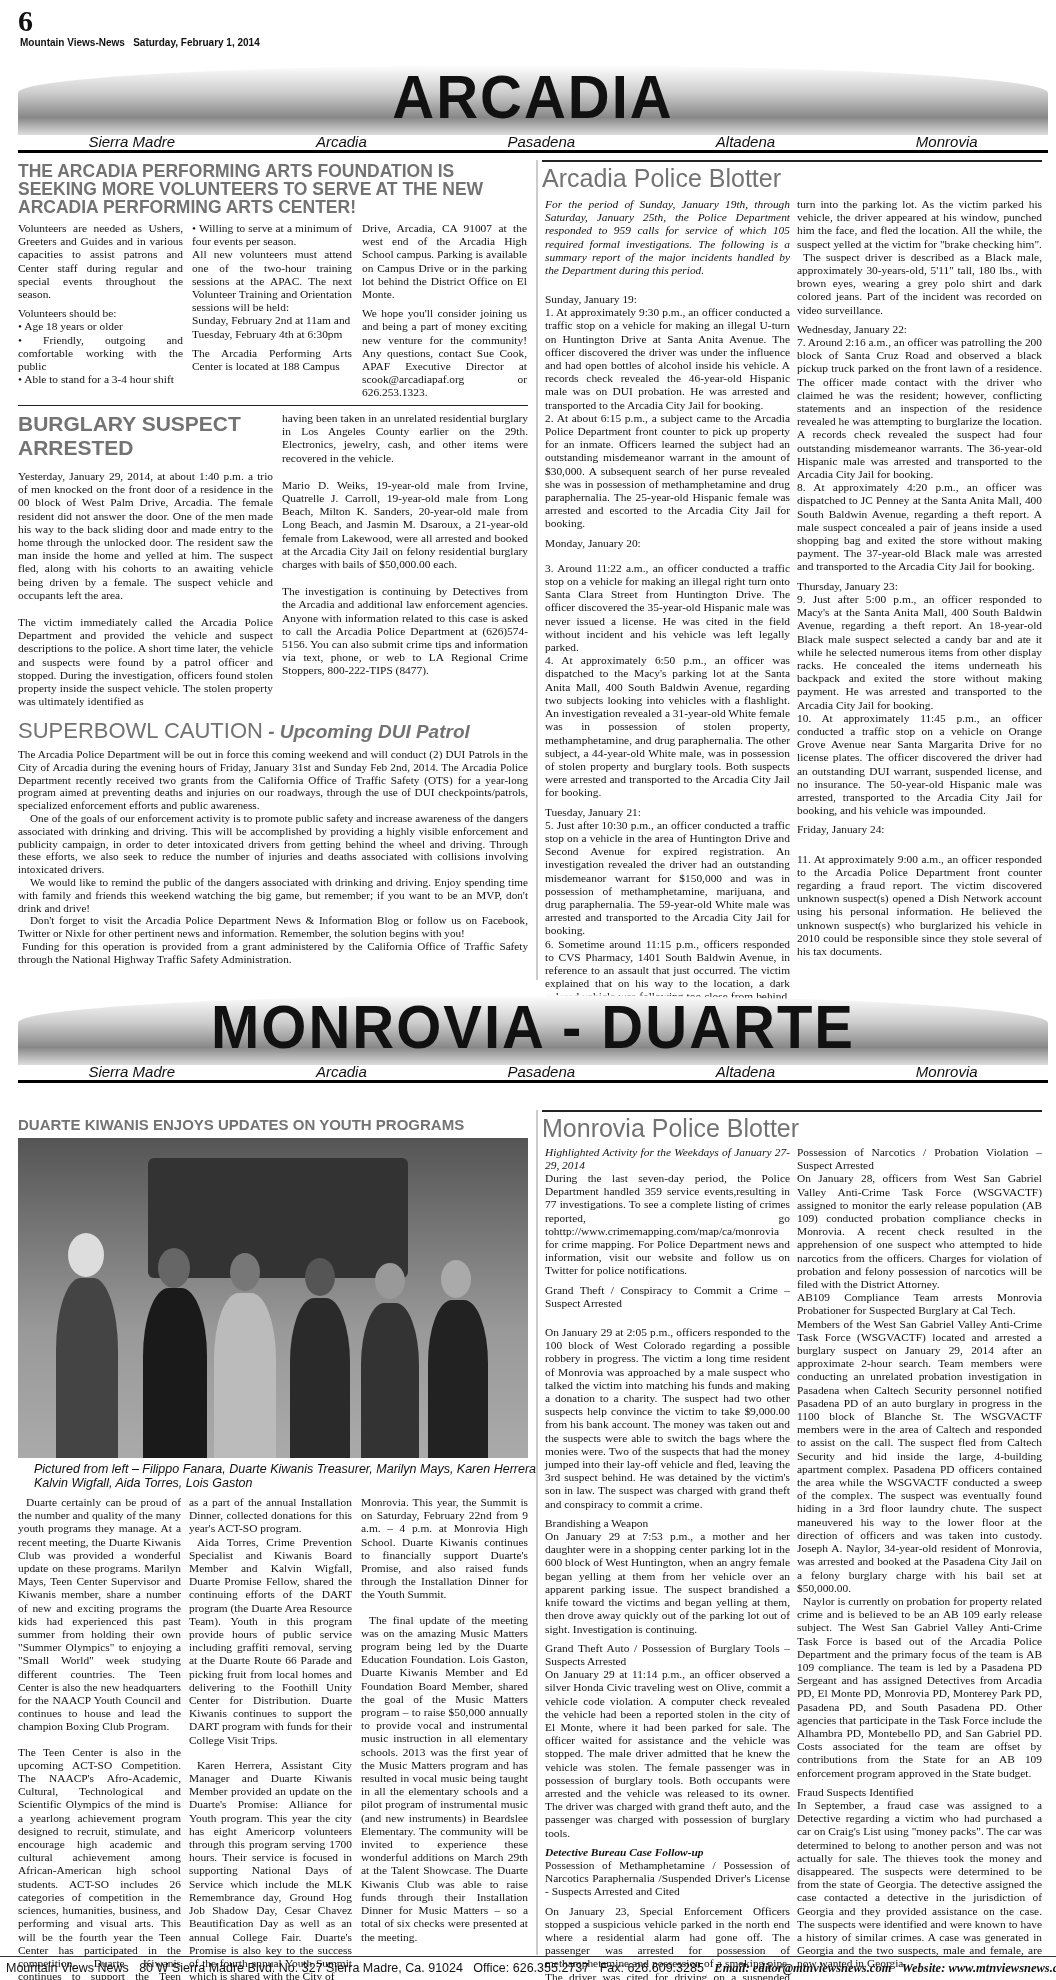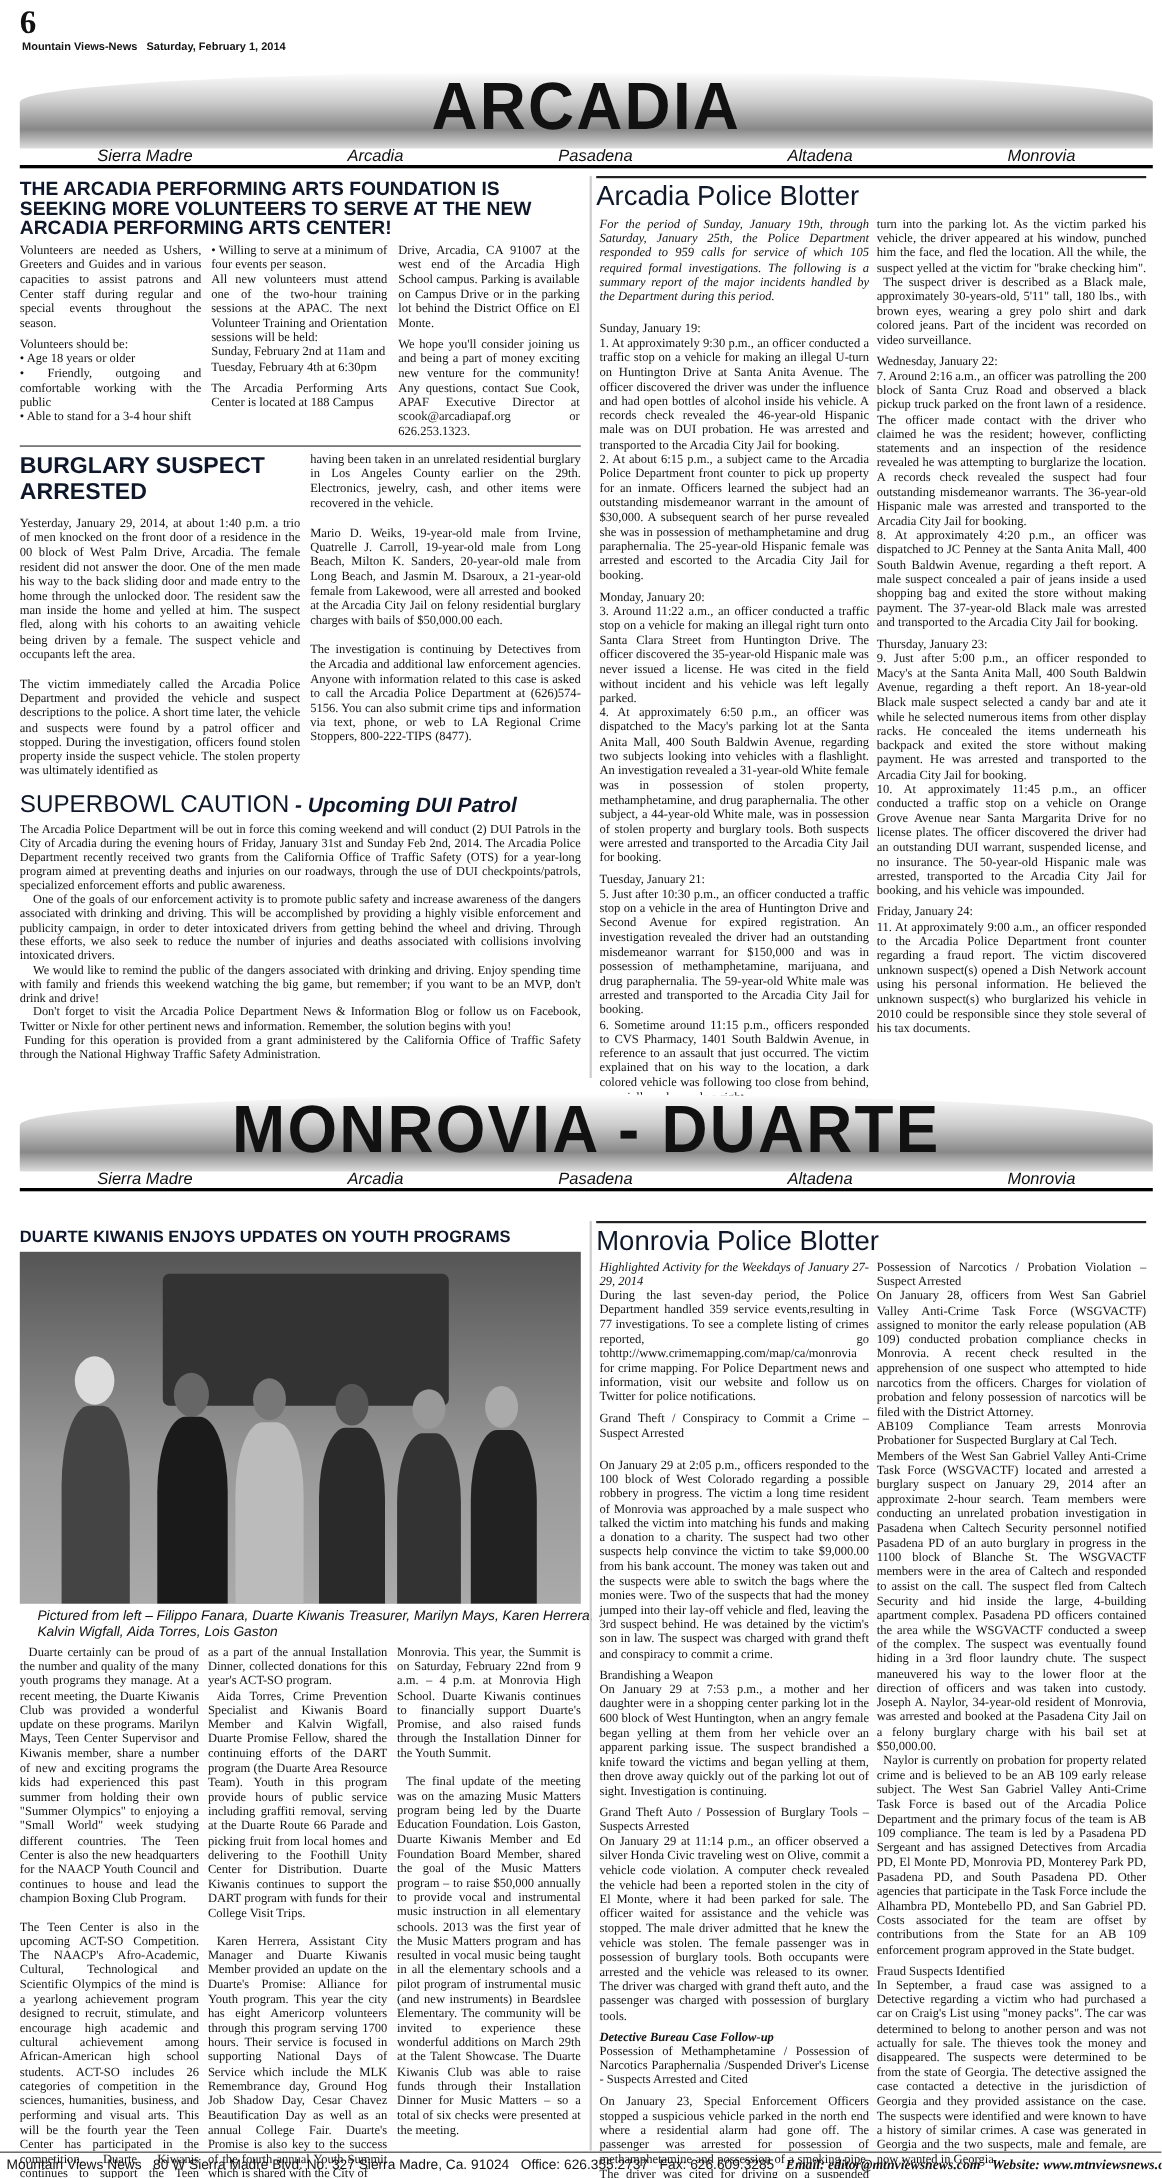--- a/index.html
+++ b/index.html
@@ -3,21 +3,21 @@
 <meta charset="utf-8">
 <style>
 *{box-sizing:border-box;margin:0;padding:0}
 body{width:1056px;height:1980px;background:#fff;font-family:"Liberation Serif",serif;color:#111;overflow:hidden;position:relative}
 .pageno{position:absolute;left:18px;top:4px;font-size:30px;font-weight:bold;font-family:"Liberation Serif",serif}
 .dateline{position:absolute;left:20px;top:37px;font-family:"Liberation Sans",sans-serif;font-size:10px;font-weight:bold}
 .banner{position:absolute;left:18px;width:1030px;height:100px;}
 .banner .swoosh{position:absolute;left:0;top:10px;width:100%;height:70px;background:linear-gradient(180deg,#fff 0%,#ccc 40%,#888 75%,#ddd 100%);border-radius:50% 50% 0 0/40% 40% 0 0}
 .banner .title{position:absolute;left:0;right:0;top:8px;text-align:center;font-family:"Liberation Sans",sans-serif;font-weight:bold;font-size:58px;letter-spacing:2px;color:#111;transform:scaleY(1.05)}
 .banner .cities{position:absolute;left:0;right:0;bottom:2px;height:26px;display:flex;justify-content:space-around;align-items:flex-end;font-family:"Liberation Sans",sans-serif;font-style:italic;font-size:15px;border-bottom:3px solid #000000}
-.hd{font-family:"Liberation Sans",sans-serif;font-weight:bold;color:#0f172a}
+.hd{font-family:"Liberation Sans",sans-serif;font-weight:bold;color:#737373}
 .col{position:absolute;font-size:11.4px;line-height:13.2px;text-align:justify}
 .col p{margin-bottom:6px}
 .rule{position:absolute;background:#222}
 .blotter-title{font-family:"Liberation Sans",sans-serif;font-size:25px;border-top:2px solid #222;padding-top:2px}
 .it{font-style:italic}
 .photo{position:absolute;background:linear-gradient(180deg,#555 0%,#777 30%,#999 60%,#aaa 100%);overflow:hidden}
 .person{position:absolute;bottom:0;border-radius:40% 40% 0 0}
 .head{position:absolute;border-radius:50%;background:#bbb}
 .footer{position:absolute;left:0;right:0;top:1956px;height:24px;font-family:"Liberation Sans",sans-serif;font-size:12.5px;padding-left:6px;line-height:22px;border-top:1px solid #333;white-space:nowrap}
 .footer b{font-family:"Liberation Serif",serif;font-style:italic}
@@ -86,37 +86,37 @@
   <p style="text-indent:4px">Funding for this operation is provided from a grant administered by the California Office of Traffic Safety through the National Highway Traffic Safety Administration.</p>
 </div>
 
 <div class="rule" style="left:536px;top:160px;width:2px;height:820px;background:#ccc"></div>
 <div class="hd blotter-title" style="position:absolute;left:542px;top:160px;width:500px;font-weight:normal">Arcadia Police Blotter</div>
 <div class="col it" style="left:545px;top:198px;width:245px">For the period of Sunday, January 19th, through Saturday, January 25th, the Police Department responded to 959 calls for service of which 105 required formal investigations. The following is a summary report of the major incidents handled by the Department during this period.</div>
 <div class="col" style="left:545px;top:293px;width:245px">
   <p style="margin-bottom:0">Sunday, January 19:</p>
   <p style="margin-bottom:0">1.    At approximately 9:30 p.m., an officer conducted a traffic stop on a vehicle for making an illegal U-turn on Huntington Drive at Santa Anita Avenue. The officer discovered the driver was under the influence and had open bottles of alcohol inside his vehicle. A records check revealed the 46-year-old Hispanic male was on DUI probation. He was arrested and transported to the Arcadia City Jail for booking.</p>
   <p>2.    At about 6:15 p.m., a subject came to the Arcadia Police Department front counter to pick up property for an inmate. Officers learned the subject had an outstanding misdemeanor warrant in the amount of $30,000. A subsequent search of her purse revealed she was in possession of methamphetamine and drug paraphernalia. The 25-year-old Hispanic female was arrested and escorted to the Arcadia City Jail for booking.</p>
-  <p style="margin-bottom:0">Monday, January 20:</p>
+  <p style="margin-bottom:12px">Monday, January 20:</p>
   <p style="margin-bottom:0">3.    Around 11:22 a.m., an officer conducted a traffic stop on a vehicle for making an illegal right turn onto Santa Clara Street from Huntington Drive. The officer discovered the 35-year-old Hispanic male was never issued a license. He was cited in the field without incident and his vehicle was left legally parked.</p>
   <p>4.    At approximately 6:50 p.m., an officer was dispatched to the Macy's parking lot at the Santa Anita Mall, 400 South Baldwin Avenue, regarding two subjects looking into vehicles with a flashlight. An investigation revealed a 31-year-old White female was in possession of stolen property, methamphetamine, and drug paraphernalia. The other subject, a 44-year-old White male, was in possession of stolen property and burglary tools. Both suspects were arrested and transported to the Arcadia City Jail for booking.</p>
   <p style="margin-bottom:0">Tuesday, January 21:</p>
   <p style="margin-bottom:0">5.    Just after 10:30 p.m., an officer conducted a traffic stop on a vehicle in the area of Huntington Drive and Second Avenue for expired registration. An investigation revealed the driver had an outstanding misdemeanor warrant for $150,000 and was in possession of methamphetamine, marijuana, and drug paraphernalia. The 59-year-old White male was arrested and transported to the Arcadia City Jail for booking.</p>
   <p>6.    Sometime around 11:15 p.m., officers responded to CVS Pharmacy, 1401 South Baldwin Avenue, in reference to an assault that just occurred. The victim explained that on his way to the location, a dark colored vehicle was following too close from behind, especially as he made a right</p>
 </div>
 <div class="col" style="left:797px;top:198px;width:245px">
   <p style="margin-bottom:0">turn into the parking lot. As the victim parked his vehicle, the driver appeared at his window, punched him the face, and fled the location. All the while, the suspect yelled at the victim for "brake checking him".</p>
   <p style="text-indent:6px">The suspect driver is described as a Black male, approximately 30-years-old, 5'11" tall, 180 lbs., with brown eyes, wearing a grey polo shirt and dark colored jeans. Part of the incident was recorded on video surveillance.</p>
   <p style="margin-bottom:0">Wednesday, January 22:</p>
   <p style="margin-bottom:0">7.    Around 2:16 a.m., an officer was patrolling the 200 block of Santa Cruz Road and observed a black pickup truck parked on the front lawn of a residence. The officer made contact with the driver who claimed he was the resident; however, conflicting statements and an inspection of the residence revealed he was attempting to burglarize the location. A records check revealed the suspect had four outstanding misdemeanor warrants. The 36-year-old Hispanic male was arrested and transported to the Arcadia City Jail for booking.</p>
   <p>8.    At approximately 4:20 p.m., an officer was dispatched to JC Penney at the Santa Anita Mall, 400 South Baldwin Avenue, regarding a theft report. A male suspect concealed a pair of jeans inside a used shopping bag and exited the store without making payment. The 37-year-old Black male was arrested and transported to the Arcadia City Jail for booking.</p>
   <p style="margin-bottom:0">Thursday, January 23:</p>
   <p style="margin-bottom:0">9.    Just after 5:00 p.m., an officer responded to Macy's at the Santa Anita Mall, 400 South Baldwin Avenue, regarding a theft report. An 18-year-old Black male suspect selected a candy bar and ate it while he selected numerous items from other display racks. He concealed the items underneath his backpack and exited the store without making payment. He was arrested and transported to the Arcadia City Jail for booking.</p>
   <p>10.   At approximately 11:45 p.m., an officer conducted a traffic stop on a vehicle on Orange Grove Avenue near Santa Margarita Drive for no license plates. The officer discovered the driver had an outstanding DUI warrant, suspended license, and no insurance. The 50-year-old Hispanic male was arrested, transported to the Arcadia City Jail for booking, and his vehicle was impounded.</p>
-  <p style="margin-bottom:0">Friday, January 24:</p>
+  <p style="margin-bottom:16px">Friday, January 24:</p>
   <p>11.   At approximately 9:00 a.m., an officer responded to the Arcadia Police Department front counter regarding a fraud report. The victim discovered unknown suspect(s) opened a Dish Network account using his personal information. He believed the unknown suspect(s) who burglarized his vehicle in 2010 could be responsible since they stole several of his tax documents.</p>
 </div>
 
 <div class="banner" style="top:985px">
   <div class="swoosh"></div>
   <div class="title">MONROVIA - DUARTE</div>
   <div class="cities">
     <span>Sierra Madre</span>
     <span>Arcadia</span>
     <span>Pasadena</span>

